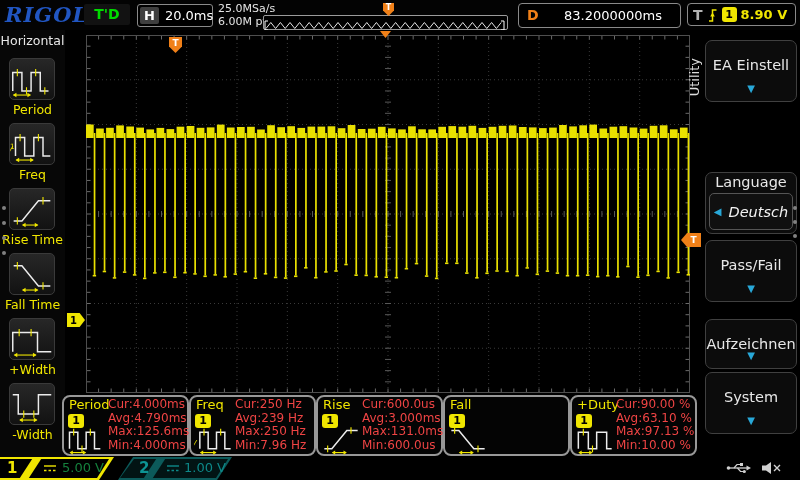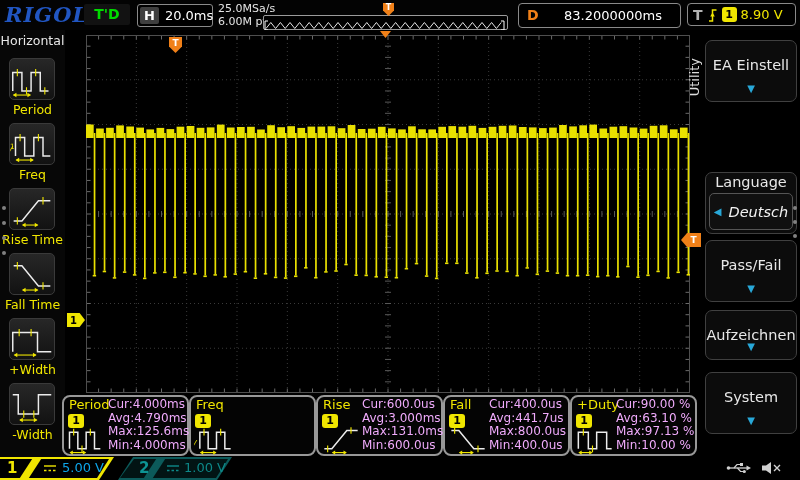--- a/index.html
+++ b/index.html
@@ -22,21 +22,21 @@
         clip-path:polygon(0 0,100% 0,100% 58%,50% 100%,0 58%);color:#fff;font-weight:bold;font-size:8px;
         text-align:center;line-height:9px;}
   .dbox{position:absolute;left:518px;top:3px;width:161px;height:23px;border:1px solid #8a8a8a;border-radius:4px;background:#000;}
   .dlabel{position:absolute;left:8px;top:3px;color:#f08018;font-weight:bold;font-size:14px;}
   .dval{position:absolute;left:34px;top:4px;width:120px;text-align:center;color:#fff;font-size:13px;}
   .tbox{position:absolute;left:687px;top:3px;width:109px;height:23px;border:1px solid #8a8a8a;border-radius:4px;
         background:#000;display:flex;align-items:center;gap:4px;padding:0 5px;box-sizing:border-box;}
   .tlabel{color:#b4b4b4;font-weight:bold;font-size:14px;}
   .chipbadge{background:#f0e600;color:#000;font-weight:bold;font-size:11px;width:15px;height:15px;
         border-radius:3px;text-align:center;line-height:15px;flex:none;}
-  .tlevel{color:#f0e600;font-size:13px;}
+  .tlevel{color:#f0e600;font-size:13px;font-weight:bold;}
   
   .left-sb{position:absolute;left:0;top:30px;width:65px;height:428px;background:#070707;text-decoration:underline;}
   .lm-title{position:absolute;left:0;top:3px;width:65px;text-align:center;color:#e8e8e8;font-size:12.5px;}
   .lm-item{position:absolute;left:0;width:65px;}
   .lm-icon{position:absolute;left:9px;top:0;width:46px;height:42px;background:linear-gradient(#272727,#121212);
         border:1px solid #3a3a3a;border-radius:5px;box-sizing:border-box;display:flex;align-items:center;justify-content:center;}
   .lm-label{position:absolute;left:-4px;top:44px;width:73px;text-align:center;color:#f0e600;font-size:12.5px;white-space:nowrap;}
   .dot{position:absolute;width:4px;height:4px;border-radius:2px;background:#808080;}
   
   .display{position:absolute;left:65px;top:30px;width:637px;height:427px;background:#000;}
@@ -49,21 +49,21 @@
         clip-path:polygon(0 0,70% 0,100% 50%,70% 100%,0 100%);color:#000;font-weight:bold;font-size:10px;padding-right:5px;box-sizing:border-box;}
   .mk-trig{left:616px;top:203px;width:20px;height:14px;background:#f08018;
         clip-path:polygon(30% 0,100% 0,100% 100%,30% 100%,0 50%);color:#fff;font-weight:bold;font-size:9px;padding-left:5px;box-sizing:border-box;}
   
   .mbox{position:absolute;top:395px;width:127px;height:61px;background:#040404;border:2px solid #989898;
         border-radius:8px;box-sizing:border-box;}
   .mlabel{position:absolute;left:5px;top:0px;color:#f0e600;font-size:13px;}
   .mch{position:absolute;left:4px;top:17px;width:16px;height:14px;background:#f0e600;border-radius:3px;
         color:#000;font-weight:bold;font-size:11px;text-align:center;line-height:14px;}
   .micon{position:absolute;left:3px;top:24px;}
-  .mstats{position:absolute;left:44px;top:1px;color:#f0abfc;font-size:12px;line-height:13.6px;white-space:nowrap;}
+  .mstats{position:absolute;left:44px;top:1px;color:#ef4444;font-size:12px;line-height:13.6px;white-space:nowrap;}
   .mstats .lb{display:inline-block;}
   
   .right-sb{position:absolute;left:702px;top:30px;width:98px;height:428px;background:#000;}
   .utility{position:absolute;left:687px;top:58px;color:#dcdcdc;font-size:13px;
         writing-mode:vertical-rl;transform:rotate(180deg);}
   .slot{position:absolute;left:3px;width:92px;background:#0c0c0c;border:1px solid #404040;border-radius:7px;box-sizing:border-box;}
   .slot-label{position:absolute;left:0;width:100%;text-align:center;color:#e8e8e8;font-size:14.5px;white-space:nowrap;}
   .slot-arrow{position:absolute;left:0;bottom:7px;width:100%;text-align:center;color:#28a8d8;font-size:10px;}
   .slot-inner{position:absolute;left:3px;right:3px;top:20px;bottom:3px;background:#101010;border:1px solid #555;
         border-radius:5px;display:flex;align-items:center;justify-content:center;gap:7px;}
@@ -678,21 +678,21 @@
       <div class="slot-label" style="top:1px">Language</div>
       <div class="slot-inner">
         <span class="lang-arrow">◀</span>
         <span class="lang-val">Deutsch</span>
       </div>
     </div>
     <div class="slot" style="top:210px;height:62px">
       <div class="slot-label" style="top:16px">Pass/Fail</div>
       <div class="slot-arrow">▼</div>
     </div>
-    <div class="slot" style="top:280px;height:50px">
+    <div class="slot" style="top:289px;height:50px">
       <div class="slot-label" style="top:16px">Aufzeichnen</div>
       <div class="slot-arrow">▼</div>
     </div>
     <div class="slot" style="top:342px;height:62px">
       <div class="slot-label" style="top:16px">System</div>
       <div class="slot-arrow">▼</div>
     </div>
     <div class="dot" style="left:91px;top:176px"></div>
     <div class="dot" style="left:91px;top:190px"></div>
     <div class="dot" style="left:91px;top:204px"></div>
@@ -726,20 +726,26 @@
       <div class="micon">
         <svg width="40" height="34" viewBox="0 0 48 40">
           <path d="M7 33 V13 H17 V33 H27 V13 H37 V33 H44" stroke="#ececec" stroke-width="1.8" fill="none"></path>
           <text x="0" y="31" font-size="11" fill="#f0e600" font-family="DejaVu Sans">⁄</text>
           <path d="M8 37.5 H26" stroke="#f0e600" stroke-width="1.4" fill="none"></path>
           <polygon points="11,35 7,37.5 11,40" fill="#f0e600"></polygon>
             <polygon points="23,35 27,37.5 23,40" fill="#f0e600"></polygon>
           <path d="M12 9 V17 M32 9 V17" stroke="#f0e600" stroke-width="1.4"></path>
         </svg>
       </div>
+      <div class="mstats">
+        <div><span class="lb">Cur:</span><span>250 Hz</span></div>
+        <div><span class="lb">Avg:</span><span>239 Hz</span></div>
+        <div><span class="lb">Max:</span><span>250 Hz</span></div>
+        <div><span class="lb">Min:</span><span>7.96 Hz</span></div>
+      </div>
     </div>
 
     <div class="mbox" style="left:316px">
       <div class="mlabel">Rise</div>
       <div class="mch">1</div>
       <div class="micon">
         <svg width="40" height="34" viewBox="0 0 48 40">
           <path d="M4 33 H13 L31 11 H44" stroke="#ececec" stroke-width="1.8" fill="none"></path>
           <path d="M8 29 V37 M36 7 V15" stroke="#f0e600" stroke-width="1.4"></path>
           <path d="M14 37.5 H30" stroke="#f0e600" stroke-width="1.4" fill="none"></path>
@@ -760,26 +766,20 @@
       <div class="mch">1</div>
       <div class="micon">
         <svg width="40" height="34" viewBox="0 0 48 40">
           <path d="M4 11 H13 L31 33 H44" stroke="#ececec" stroke-width="1.8" fill="none"></path>
           <path d="M8 7 V15 M36 29 V37" stroke="#f0e600" stroke-width="1.4"></path>
           <path d="M14 37.5 H30" stroke="#f0e600" stroke-width="1.4" fill="none"></path>
           <polygon points="17,35 13,37.5 17,40" fill="#f0e600"></polygon>
             <polygon points="27,35 31,37.5 27,40" fill="#f0e600"></polygon>
         </svg>
       </div>
-      <div class="mstats">
-        <div><span class="lb">Cur:</span><span>400.0us</span></div>
-        <div><span class="lb">Avg:</span><span>441.7us</span></div>
-        <div><span class="lb">Max:</span><span>800.0us</span></div>
-        <div><span class="lb">Min:</span><span>400.0us</span></div>
-      </div>
     </div>
 
     <div class="mbox" style="left:570px">
       <div class="mlabel">+Duty</div>
       <div class="mch">1</div>
       <div class="micon">
         <svg width="40" height="34" viewBox="0 0 48 40">
           <path d="M4 33 V13 H16 V33 H26 V13 H38 V33 H44" stroke="#ececec" stroke-width="1.8" fill="none"></path>
           <path d="M10 9 V17 M21 29 V37" stroke="#f0e600" stroke-width="1.4"></path>
           <path d="M5 37.5 H20" stroke="#f0e600" stroke-width="1.4" fill="none"></path>
@@ -799,21 +799,21 @@
   <div class="bottombar">
     <div class="ch-badge ch1" style="left:0">
       <div class="ch-outer"></div>
       <div class="ch-inner"></div>
       <div class="ch-stripe"></div>
       <span class="ch-num" style="left:7px;color:#f0e600">1</span>
       <svg style="position:absolute;left:43px;top:7px" width="14" height="9">
         <path d="M1 2 H13" stroke="#f0e600" stroke-width="1.4"></path>
         <path d="M1 6.5 H13" stroke="#f0e600" stroke-width="1.4" stroke-dasharray="2.5 2"></path>
       </svg>
-      <span class="ch-scale" style="left:62px;color:#0ea5e9">5.00 V</span>
+      <span class="ch-scale" style="left:62px;color:#15803d">5.00 V</span>
     </div>
     <div class="ch-badge ch2" style="left:118px">
       <div class="ch-outer"></div>
       <div class="ch-inner"></div>
       <div class="ch-stripe"></div>
       <span class="ch-num" style="left:21px;color:#0d9494">2</span>
       <svg style="position:absolute;left:48px;top:7px" width="14" height="9">
         <path d="M1 2 H13" stroke="#0d8888" stroke-width="1.4"></path>
         <path d="M1 6.5 H13" stroke="#0d8888" stroke-width="1.4" stroke-dasharray="2.5 2"></path>
       </svg>

